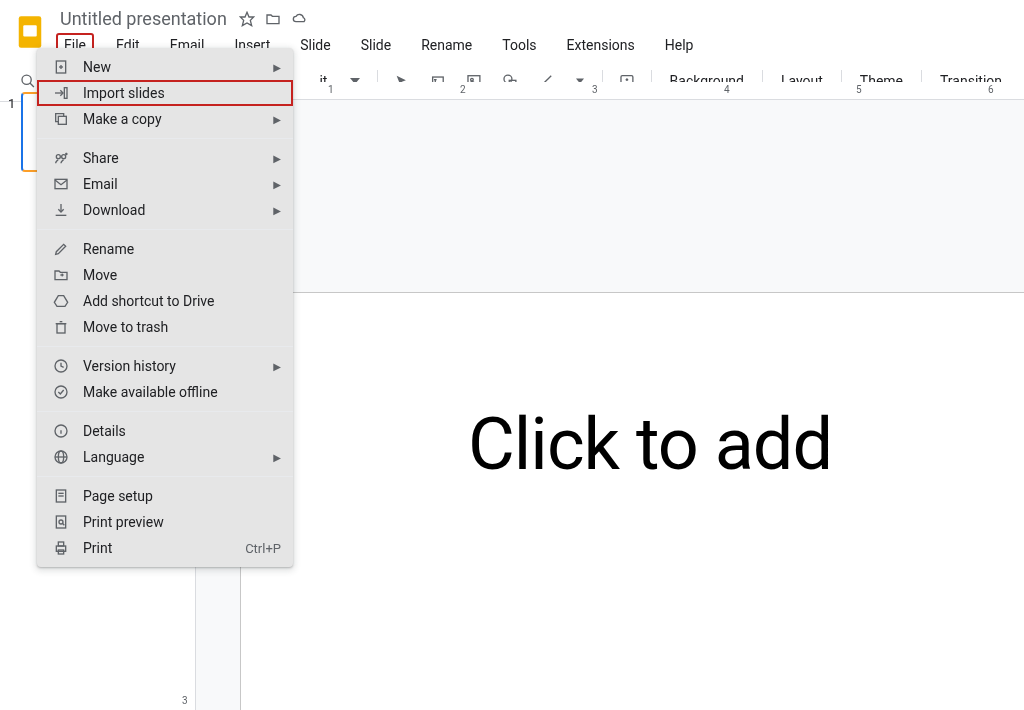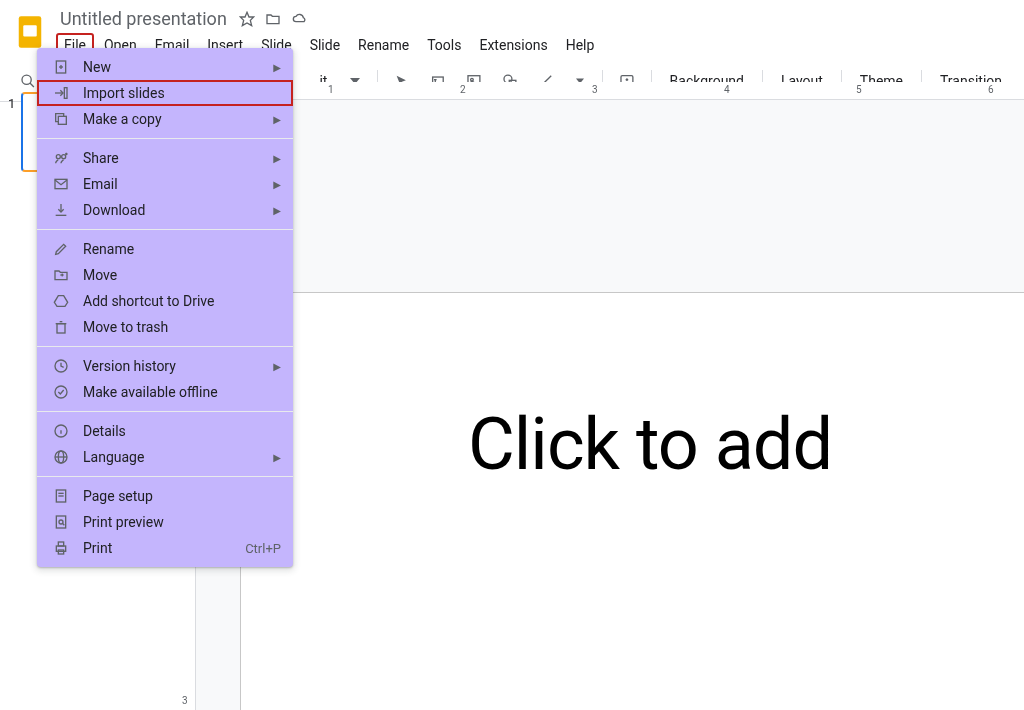--- a/index.html
+++ b/index.html
@@ -6,30 +6,30 @@
 body { background: #fff; width: 1024px; height: 710px; overflow: hidden; position: relative; }
 
 .header { display: flex; align-items: center; padding: 6px 12px 0 12px; }
 .logo { width: 36px; height: 36px; margin-right: 8px; display: flex; align-items: center; justify-content: center; }
 .logo svg { width: 28px; height: 36px; }
 .title-row { display: flex; align-items: center; gap: 8px; }
 .title { font-size: 18px; color: #5f6368; padding: 2px 4px; }
 .title-icons { display: flex; gap: 10px; color: #5f6368; }
 .title-icons span { cursor: pointer; }
 
-.menubar { display: flex; gap: 2px; padding-left: 0; margin-top: 2px; }
+.menubar { display: flex; gap: 14px; padding-left: 0; margin-top: 2px; }
 .menubar-item { padding: 4px 8px; font-size: 14px; color: #202124; cursor: pointer; border-radius: 4px; }
 .menubar-item.active { border: 2px solid #c5221f; border-radius: 3px; padding: 2px 6px; }
 
 .toolbar { display: flex; align-items: center; padding: 6px 12px; gap: 4px; border-bottom: 1px solid #dadce0; background: #fff; margin-top: 4px; }
 .toolbar-btn { padding: 6px 8px; color: #5f6368; cursor: pointer; border-radius: 4px; display: flex; align-items: center; justify-content: center; min-width: 28px; height: 28px; }
 .toolbar-sep { width: 1px; height: 22px; background: #dadce0; margin: 0 4px; }
 .toolbar-text { padding: 6px 10px; font-size: 14px; color: #202124; cursor: pointer; border-radius: 4px; }
 
-.dropdown-menu { position: absolute; left: 37px; top: 48px; width: 256px; background: #c4b5fd; border-radius: 4px; box-shadow: 0 2px 6px 2px rgba(60,64,67,.15), 0 1px 2px rgba(60,64,67,.3); z-index: 100; padding: 6px 0; }
+.dropdown-menu { position: absolute; left: 37px; top: 48px; width: 256px; background: #e5e5e5; border-radius: 4px; box-shadow: 0 2px 6px 2px rgba(60,64,67,.15), 0 1px 2px rgba(60,64,67,.3); z-index: 100; padding: 6px 0; }
 .menu-item { display: flex; align-items: center; padding: 5px 12px 5px 14px; cursor: pointer; font-size: 14px; color: #202124; position: relative; height: 26px; }
 .menu-icon { width: 20px; height: 20px; margin-right: 12px; display: flex; align-items: center; justify-content: center; color: #5f6368; }
 .menu-label { flex: 1; }
 .menu-shortcut { color: #5f6368; font-size: 13px; }
 .menu-arrow { color: #5f6368; font-size: 10px; margin-left: 8px; }
 .menu-divider { height: 1px; background: #e8eaed; margin: 6px 0; }
 .menu-item.highlighted { outline: 2px solid #c5221f; outline-offset: -2px; }
 
 .workspace { display: flex; position: absolute; top: 82px; left: 0; right: 0; bottom: 0; }
 .sidebar { width: 178px; padding: 10px 8px; display: flex; flex-direction: column; }
@@ -74,21 +74,21 @@
           </span>
         <span>
             <svg width="18" height="16" viewBox="0 0 24 24" fill="none" stroke="#5f6368" stroke-width="2">
               <path d="M6 16a4 4 0 010-8 6 6 0 0111 2 3.5 3.5 0 011 6H6z"></path>
             </svg>
           </span>
       </div>
     </div>
     <div class="menubar">
       <div class="menubar-item active">File</div>
-      <div class="menubar-item">Open</div>
+      <div class="menubar-item">Edit</div>
       <div class="menubar-item">Email</div>
       <div class="menubar-item">Insert</div>
       <div class="menubar-item">Slide</div>
       <div class="menubar-item">Slide</div>
       <div class="menubar-item">Rename</div>
       <div class="menubar-item">Tools</div>
       <div class="menubar-item">Extensions</div>
       <div class="menubar-item">Help</div>
     </div>
   </div>

